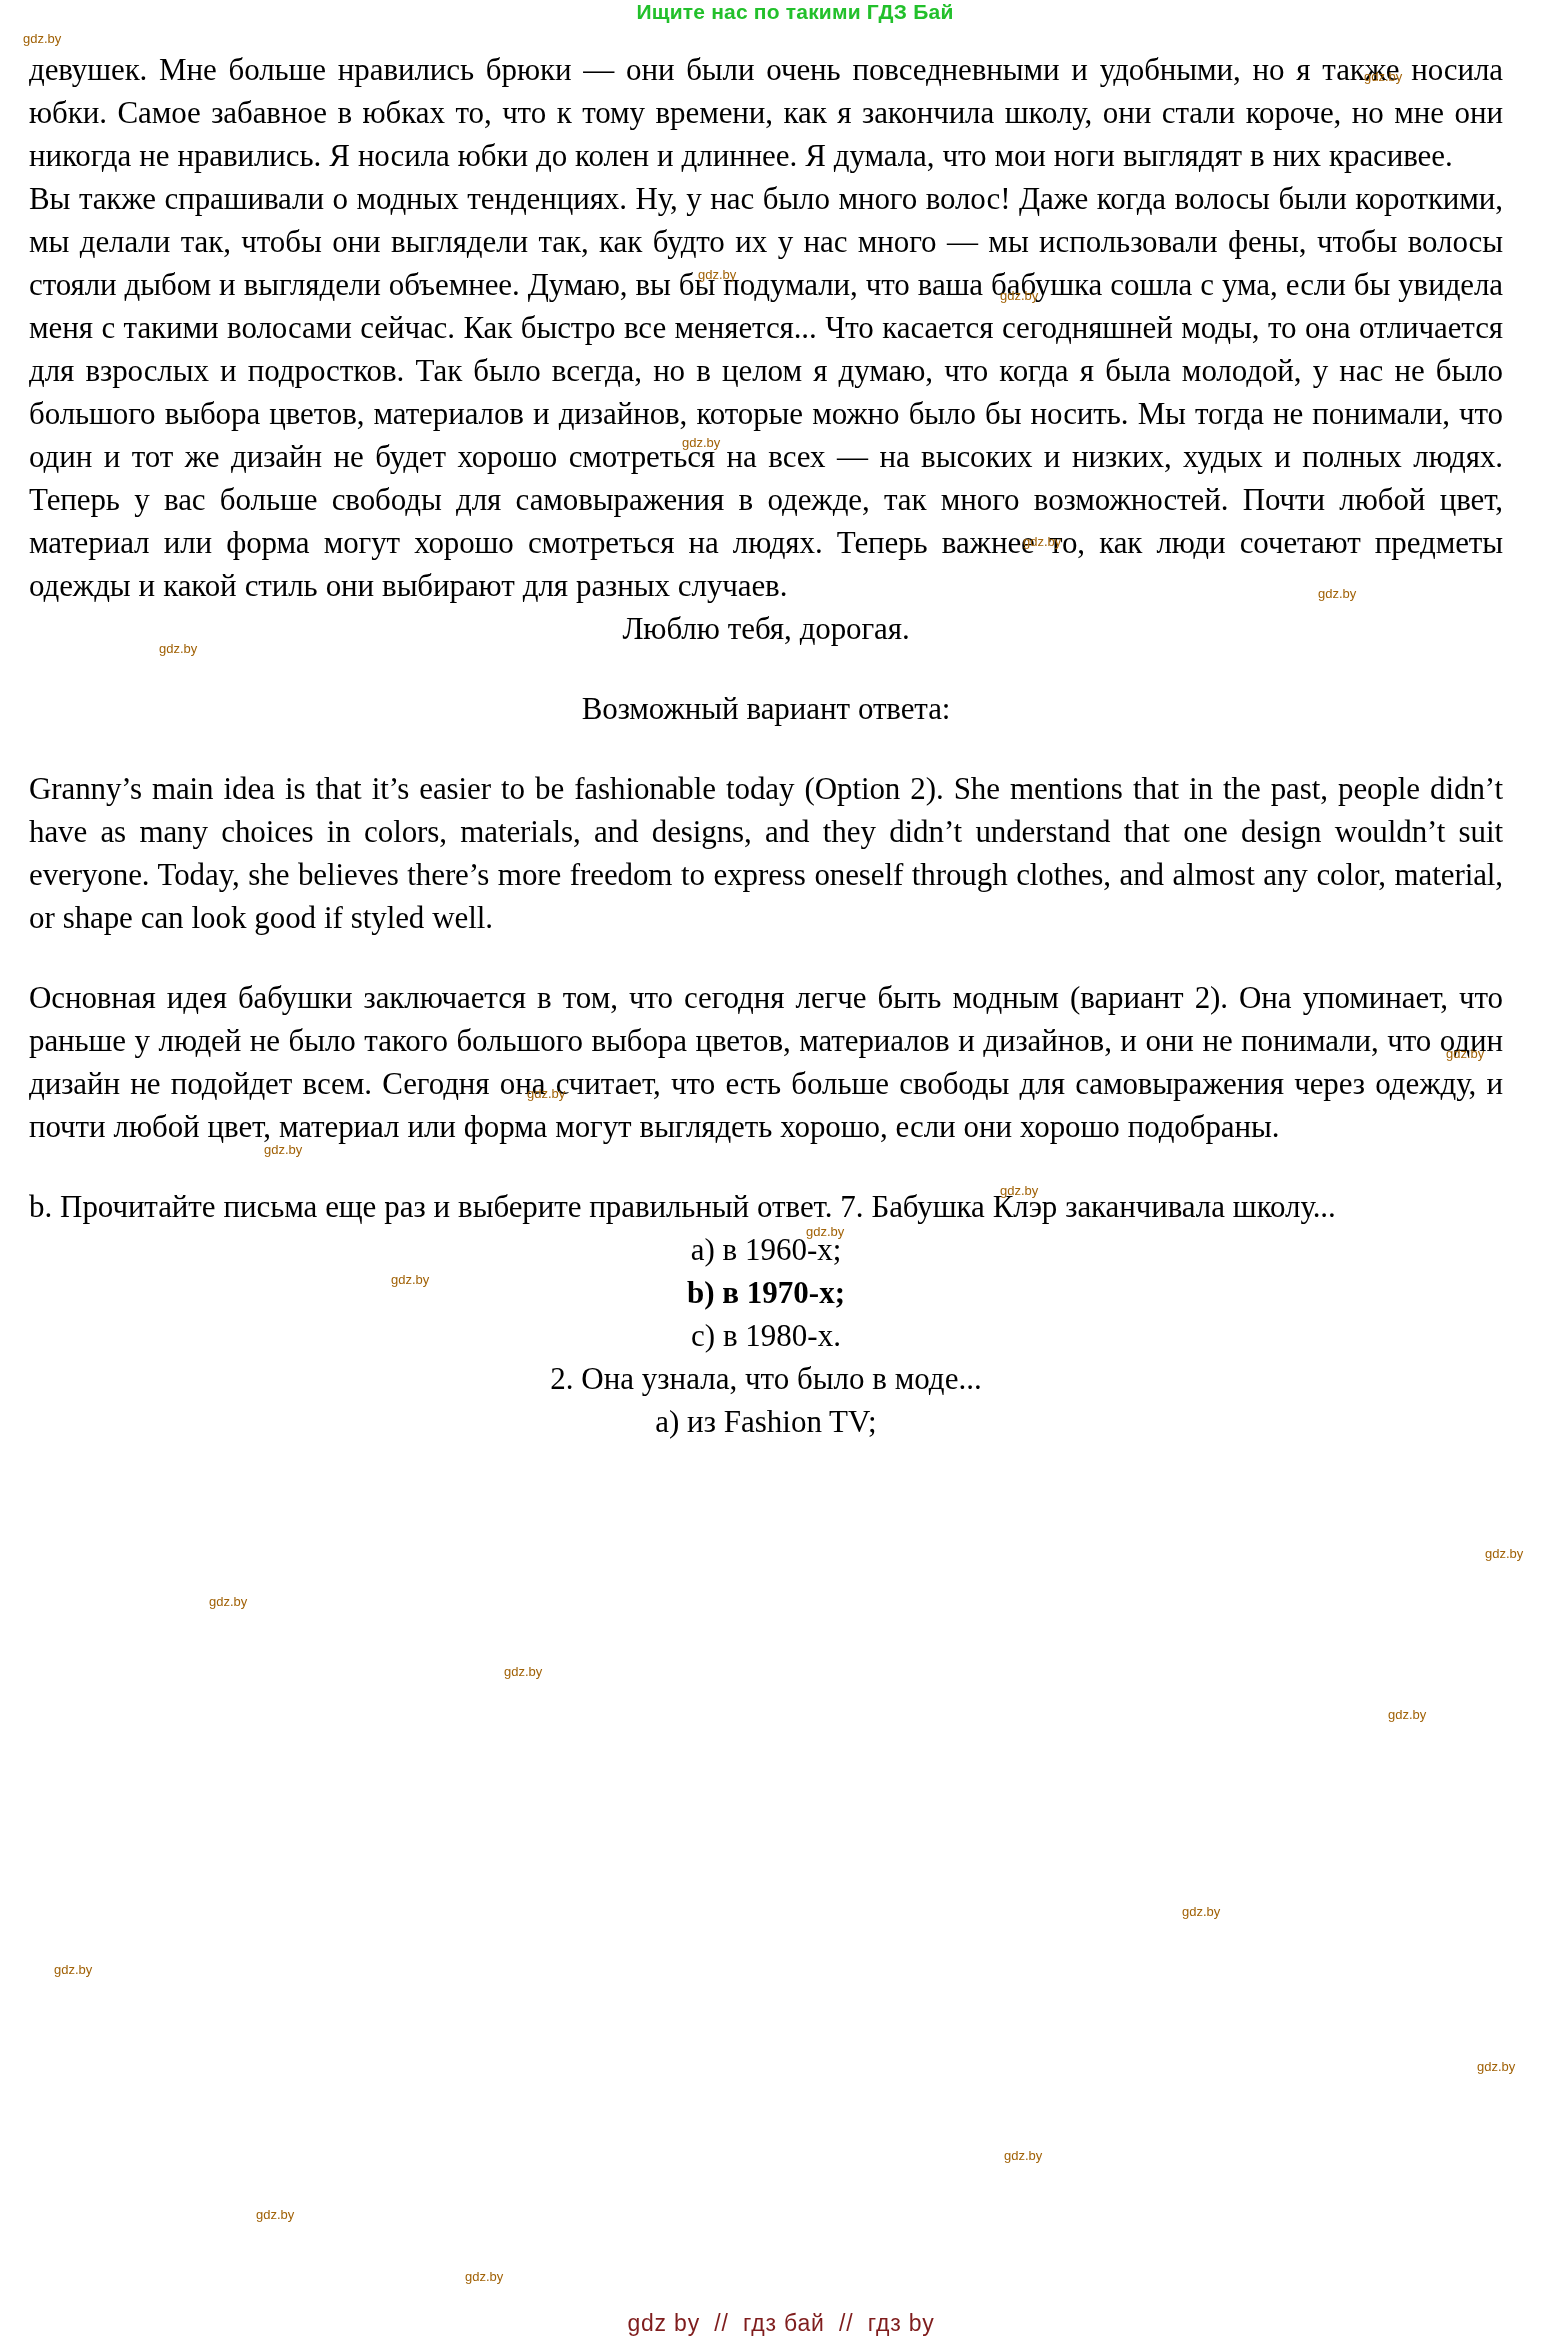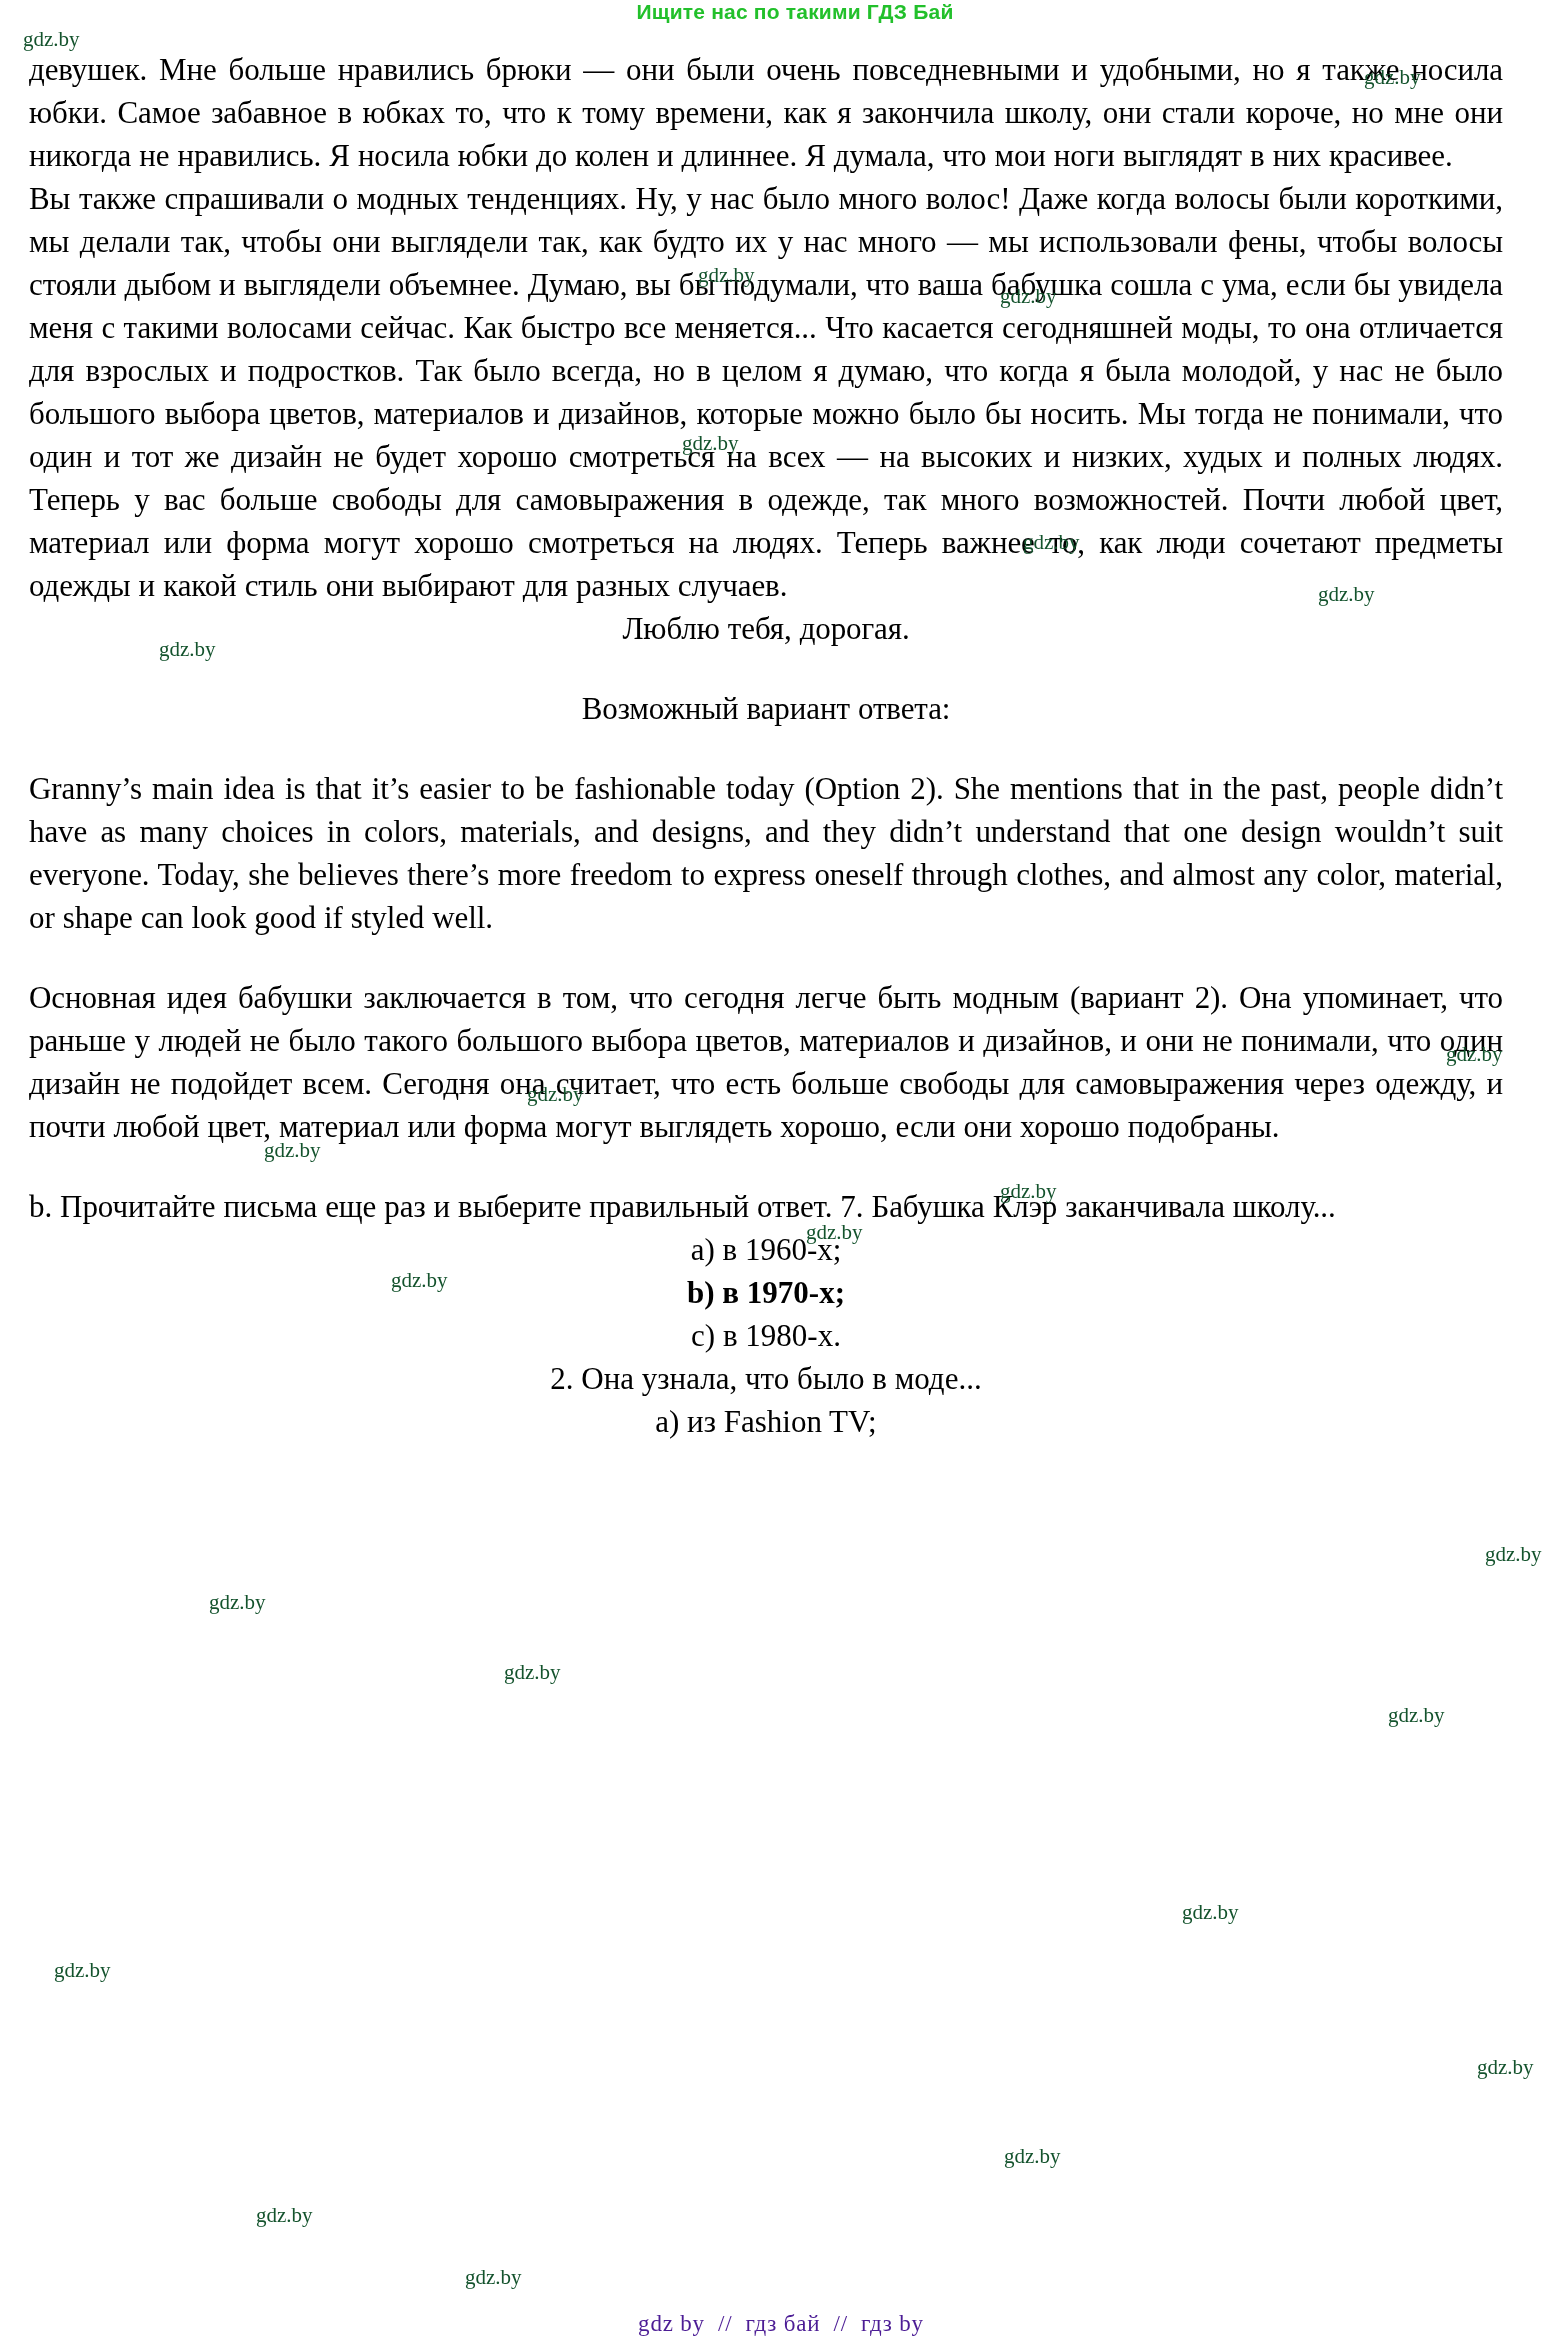--- a/index.html
+++ b/index.html
@@ -66,40 +66,40 @@
     font-size: 31px;
     line-height: 43px;
     text-align: center;
     font-family: "Liberation Serif", "DejaVu Serif", serif;
   }
   .opt.bold { font-weight: 700; }
 
   
   .wm {
     position: absolute;
-    font-family: Liberation Serif, serif;
-    font-size: 21px;
+    font-family: Liberation Sans, sans-serif;
+    font-size: 13px;
     line-height: 18px;
-    color: #14532d;
+    color: #a16207;
     white-space: nowrap;
     pointer-events: none;
   }
 
   
   .footer {
     position: absolute;
     left: 0;
     bottom: 4.7px;
     width: 1562px;
     text-align: center;
   }
   .footer-text {
-    font-family: Liberation Serif, serif;
+    font-family: Liberation Sans, sans-serif;
     font-size: 23px;
-    color: #4c1d95;
+    color: #7f1d1d;
     letter-spacing: 0.8px;
     white-space: pre;
   }
 </style>
 </head>
 <body>
 
 <div class="top-banner">
   <span class="top-banner-text">Ищите нас по такими ГДЗ Бай</span>
 </div>

